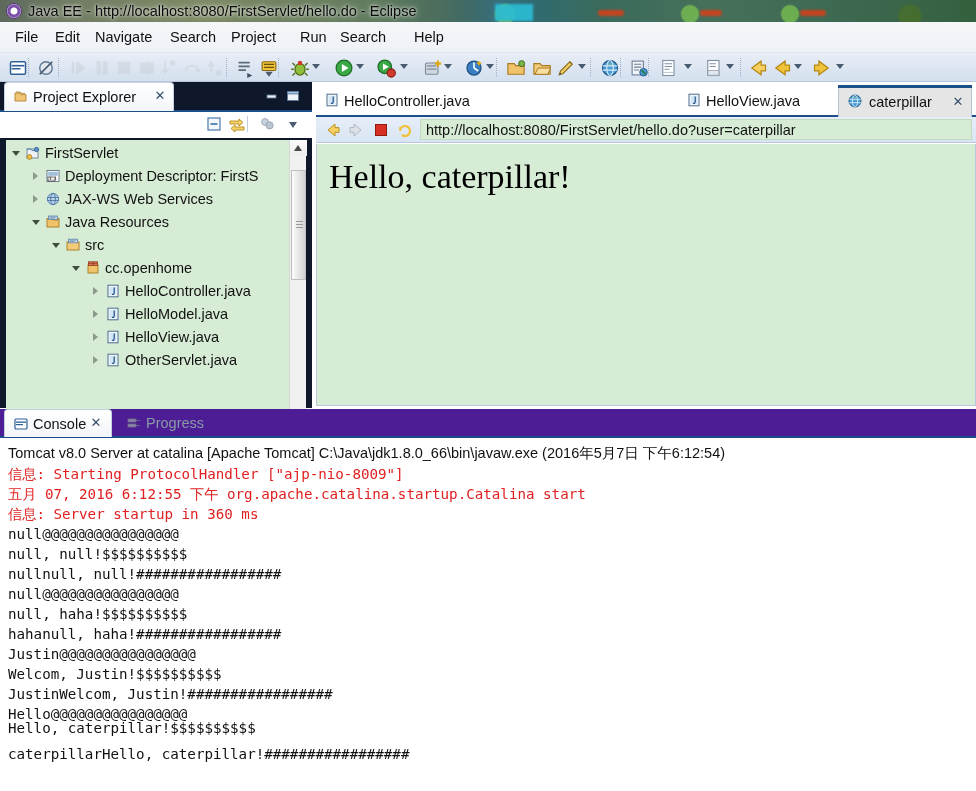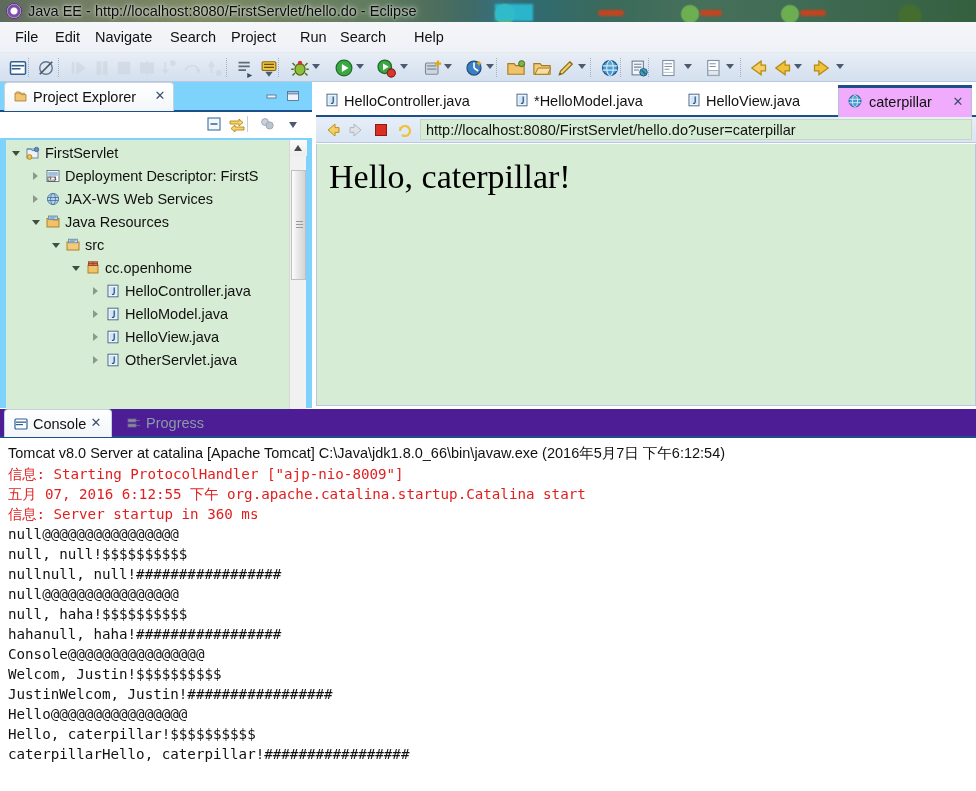--- a/index.html
+++ b/index.html
@@ -79,21 +79,21 @@
   .tb-arrow {
     position: absolute; top: 11px; width: 0; height: 0;
     border-left: 4px solid transparent; border-right: 4px solid transparent;
     border-top: 5px solid #4a5a70;
   }
   .ic { width: 20px; height: 20px; display: block; }
 
   
   .pe-panel {
     position: absolute; left: 0; top: 82px; width: 312px; height: 326px;
-    background: #7dd3fc;
+    background: #0f172a;
   }
   .pe-tab {
     position: absolute; left: 4px; top: 0px; width: 170px; height: 29px;
     background: linear-gradient(to bottom, #ffffff, #f3f6fa);
     border: 1px solid #c6d2e0; border-bottom: none;
     border-top-left-radius: 4px; border-top-right-radius: 4px;
   }
   .pe-tab-underline {
     position: absolute; left: 0; top: 28px; width: 312px; height: 2px;
     background: #1c4e8a;
@@ -195,21 +195,21 @@
   }
   .ed-tab {
     position: absolute; top: 2px; height: 31px;
     font-size: 14.5px; color: #111; white-space: nowrap;
   }
   .ed-tab .lab {
     position: absolute; left: 22px; top: 5px; height: 20px; line-height: 20px;
   }
   .ed-tab .ti { position: absolute; left: 2px; top: 6px; width: 16px; height: 16px; }
   .ed-tab.active {
-    background: #f0abfc; border: 1px solid #b3c3d6; border-bottom: none;
+    background: #e5e5e5; border: 1px solid #b3c3d6; border-bottom: none;
     border-top-left-radius: 4px; border-top-right-radius: 4px;
   }
   .ed-tab.active::after {
     content: ""; position: absolute; left: -1px; right: -1px; top: -2px;
     height: 3px; background: #1c4e8a;
   }
   .ed-tab-close {
     position: absolute; top: 7px; width: 14px; height: 16px;
     font-size: 13px; color: #39506c; text-align: center; line-height: 16px;
   }
@@ -661,28 +661,20 @@
   <div class="ed-area">
     <div class="ed-tab-underline"></div>
     <div class="ed-tabbar" id="edtabs">
         <div class="ed-tab" style="left: 6px; width: 182px;">
           <svg class="ti" viewBox="0 0 16 16">
             <rect x="3" y="2.2" width="10" height="11.6" fill="#ffffff" stroke="#4b6b8c" stroke-width="1"></rect>
             <rect x="4.4" y="3.6" width="7.2" height="8.8" fill="#d4e6f5"></rect>
             <path d="M9.2 4.6v5.2c0 1.3-1 1.9-2.2 1.5" fill="none" stroke="#1b4f80" stroke-width="1.2"></path>
           </svg>
           <div class="lab">HelloController.java</div>
-        </div>
-        <div class="ed-tab" style="left: 196px; width: 165px;">
-          <svg class="ti" viewBox="0 0 16 16">
-            <rect x="3" y="2.2" width="10" height="11.6" fill="#ffffff" stroke="#4b6b8c" stroke-width="1"></rect>
-            <rect x="4.4" y="3.6" width="7.2" height="8.8" fill="#d4e6f5"></rect>
-            <path d="M9.2 4.6v5.2c0 1.3-1 1.9-2.2 1.5" fill="none" stroke="#1b4f80" stroke-width="1.2"></path>
-          </svg>
-          <div class="lab">*HelloModel.java</div>
         </div>
         <div class="ed-tab" style="left: 368px; width: 148px;">
           <svg class="ti" viewBox="0 0 16 16">
             <rect x="3" y="2.2" width="10" height="11.6" fill="#ffffff" stroke="#4b6b8c" stroke-width="1"></rect>
             <rect x="4.4" y="3.6" width="7.2" height="8.8" fill="#d4e6f5"></rect>
             <path d="M9.2 4.6v5.2c0 1.3-1 1.9-2.2 1.5" fill="none" stroke="#1b4f80" stroke-width="1.2"></path>
           </svg>
           <div class="lab">HelloView.java</div>
         </div>
         <div class="ed-tab active" style="left: 522px; width: 134px;">
@@ -748,23 +740,23 @@
       <div id="conlines">
           <div class="con-line red" style="top: 26px;">信息: Starting ProtocolHandler ["ajp-nio-8009"]</div>
           <div class="con-line red" style="top: 46px;">五月 07, 2016 6:12:55 下午 org.apache.catalina.startup.Catalina start</div>
           <div class="con-line red" style="top: 66px;">信息: Server startup in 360 ms</div>
           <div class="con-line black" style="top: 86px;">null@@@@@@@@@@@@@@@@</div>
           <div class="con-line black" style="top: 106px;">null, null!$$$$$$$$$$</div>
           <div class="con-line black" style="top: 126px;">nullnull, null!#################</div>
           <div class="con-line black" style="top: 146px;">null@@@@@@@@@@@@@@@@</div>
           <div class="con-line black" style="top: 166px;">null, haha!$$$$$$$$$$</div>
           <div class="con-line black" style="top: 186px;">hahanull, haha!#################</div>
-          <div class="con-line black" style="top: 206px;">Console@@@@@@@@@@@@@@@@</div>
+          <div class="con-line black" style="top: 206px;">Justin@@@@@@@@@@@@@@@@</div>
           <div class="con-line black" style="top: 226px;">Welcom, Justin!$$$$$$$$$$</div>
           <div class="con-line black" style="top: 246px;">JustinWelcom, Justin!#################</div>
           <div class="con-line black" style="top: 266px;">Hello@@@@@@@@@@@@@@@@</div>
-          <div class="con-line black" style="top: 286px;">Hello, caterpillar!$$$$$$$$$$</div>
+          <div class="con-line black" style="top: 280px;">Hello, caterpillar!$$$$$$$$$$</div>
           <div class="con-line black" style="top: 306px;">caterpillarHello, caterpillar!#################</div>
         </div>
     </div>
   </div>
 
 </div>
 
 </body></html>

